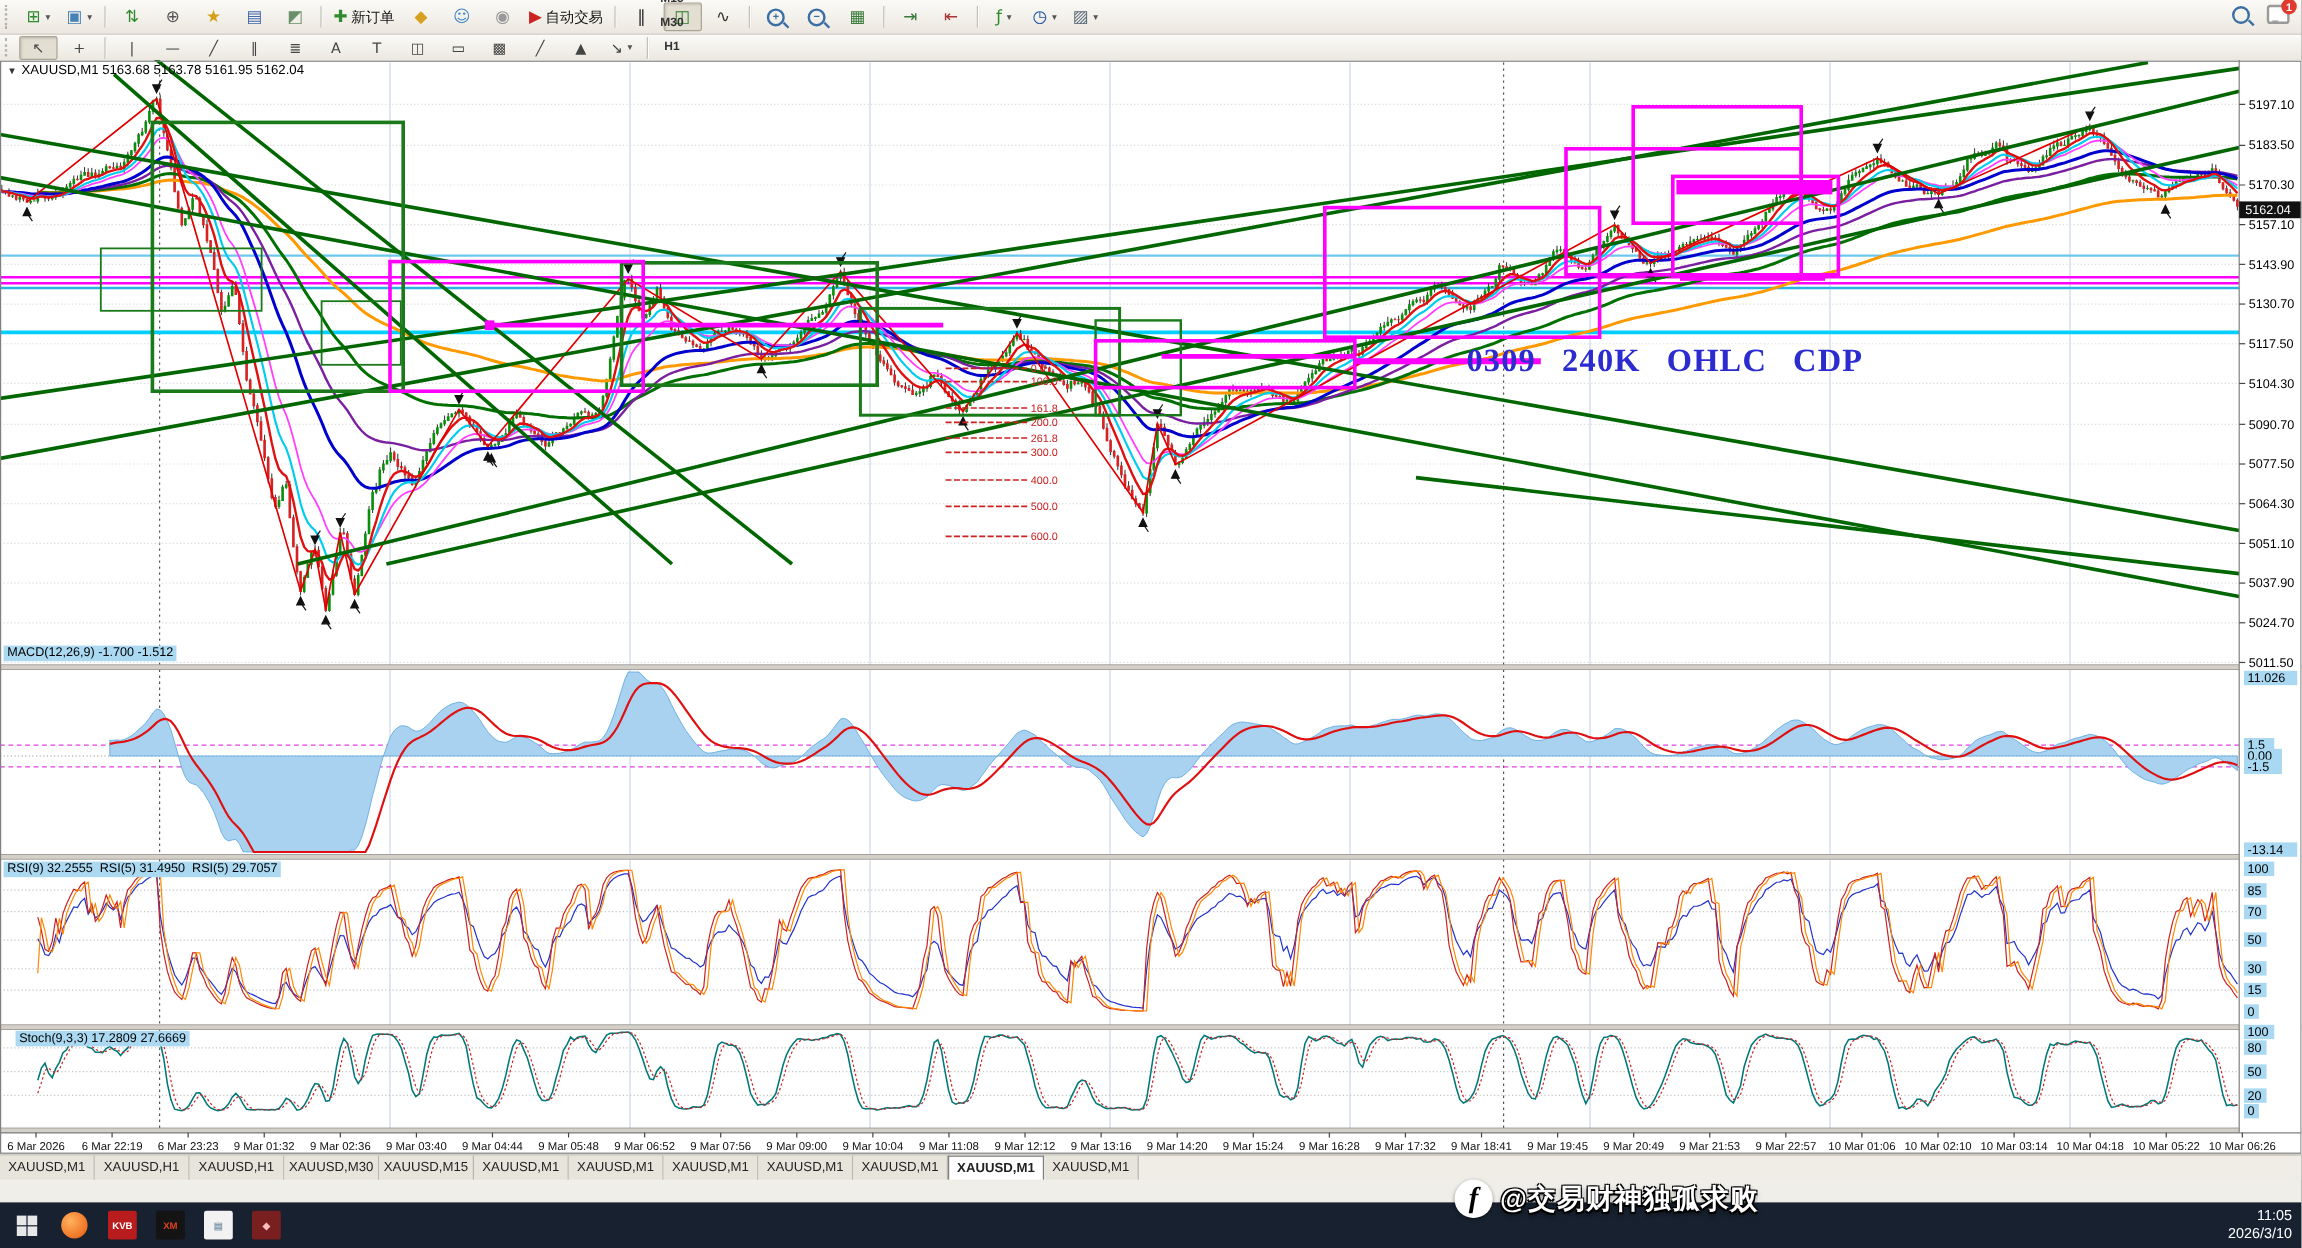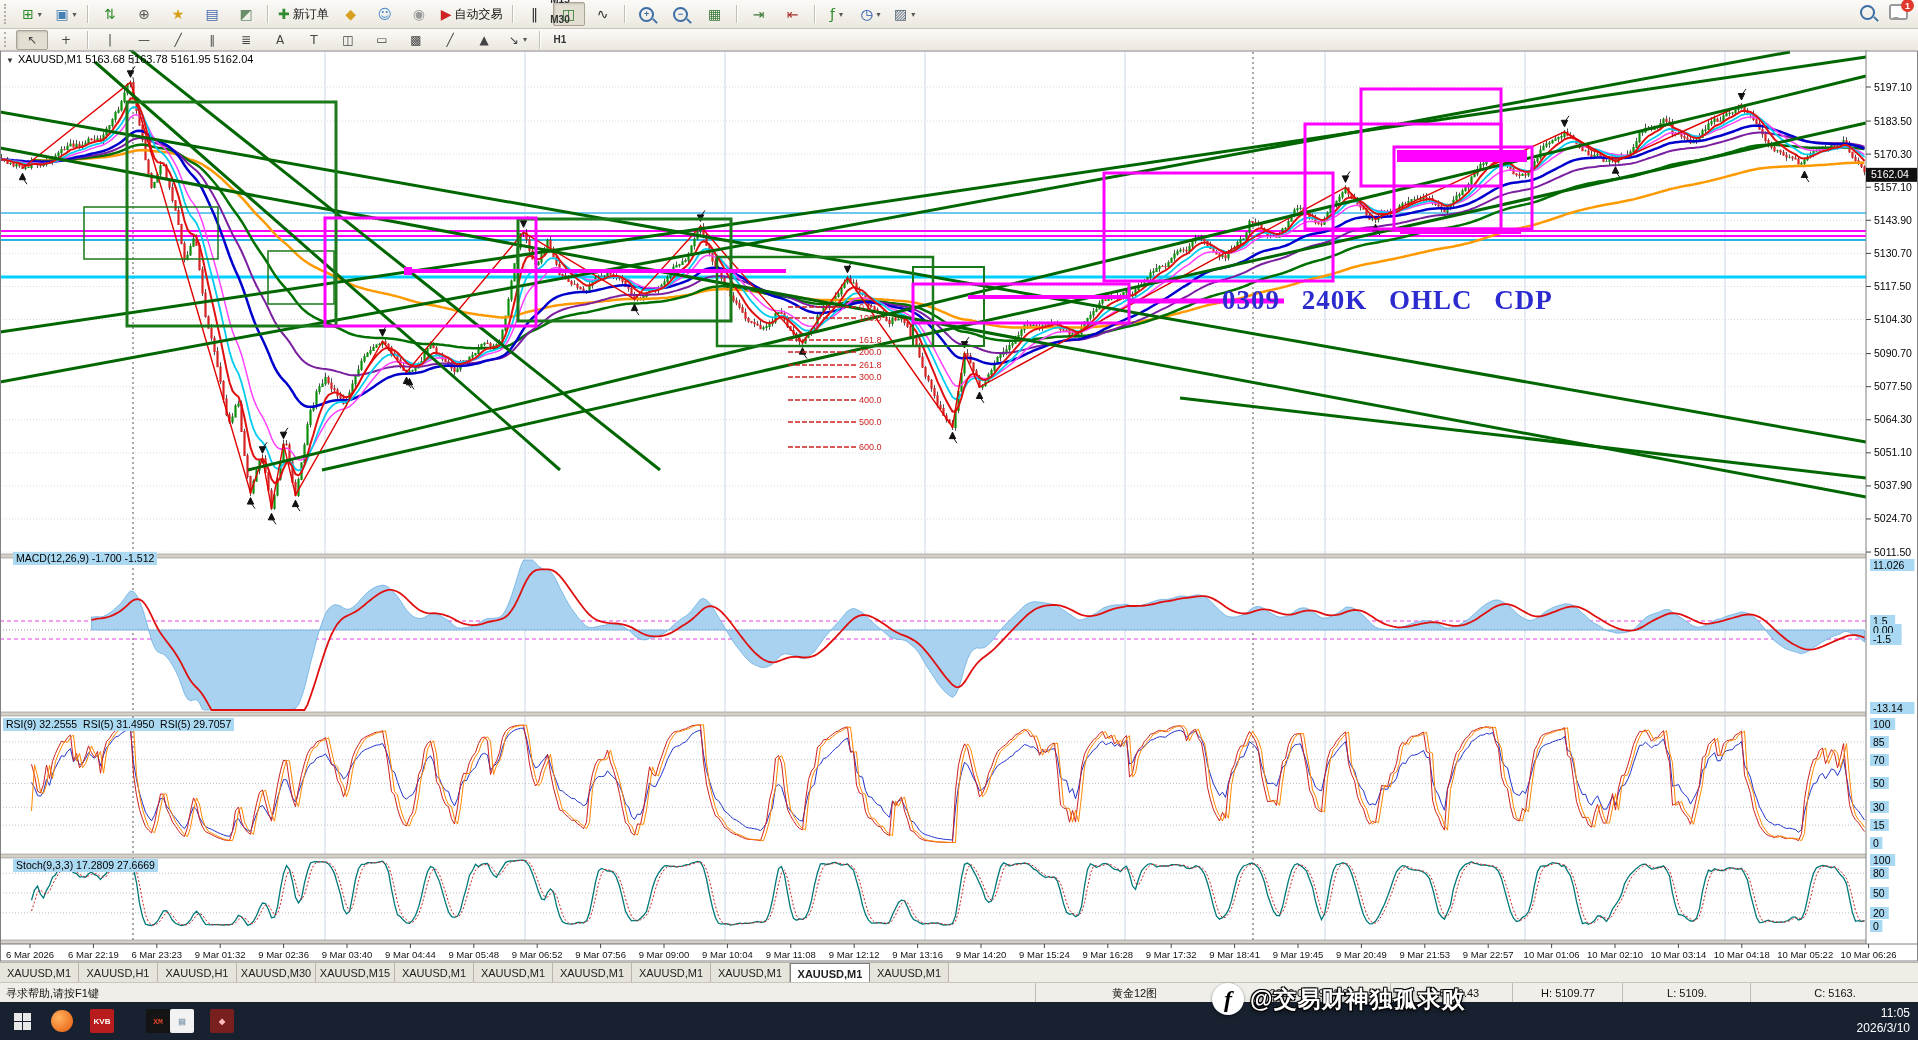--- a/index.html
+++ b/index.html
@@ -540,70 +540,61 @@
           <line x1="1741.8" y1="894" x2="1741.8" y2="898" stroke="#444" stroke-width="1"></line>
           <text x="1741.8" y="908" font-size="9.5" font-family="Liberation Sans, sans-serif" fill="#111" text-anchor="middle">10 Mar 04:18</text>
           <line x1="1805.2" y1="894" x2="1805.2" y2="898" stroke="#444" stroke-width="1"></line>
           <text x="1805.2" y="908" font-size="9.5" font-family="Liberation Sans, sans-serif" fill="#111" text-anchor="middle">10 Mar 05:22</text>
           <line x1="1868.6" y1="894" x2="1868.6" y2="898" stroke="#444" stroke-width="1"></line>
           <text x="1868.6" y="908" font-size="9.5" font-family="Liberation Sans, sans-serif" fill="#111" text-anchor="middle">10 Mar 06:26</text>
         </g>
         <rect x="0.5" y="1" width="1917" height="910" fill="none" stroke="#808080" stroke-width="1"></rect>
       </svg>
     <div id="chart-title"><span class="tri">▼</span><span>XAUUSD,M1 5163.68 5163.78 5161.95 5162.04</span></div>
-    <div class="ind-label" style="left:3px;top:502px;margin-left:10px;">MACD(12,26,9) -1.700 -1.512</div>
+    <div class="ind-label" style="left:3px;top:488px;">MACD(12,26,9) -1.700 -1.512</div>
     <div class="ind-label" style="left:3px;top:668px;">RSI(9) 32.2555  RSI(5) 31.4950  RSI(5) 29.7057</div>
     <div class="ind-label" style="left:13px;top:809px;">Stoch(9,3,3) 17.2809 27.6669</div>
   </div>
 
   <div id="tabs-bar">
       <div class="tab">XAUUSD,M1</div>
       <div class="tab">XAUUSD,H1</div>
       <div class="tab">XAUUSD,H1</div>
       <div class="tab">XAUUSD,M30</div>
       <div class="tab">XAUUSD,M15</div>
       <div class="tab">XAUUSD,M1</div>
       <div class="tab">XAUUSD,M1</div>
       <div class="tab">XAUUSD,M1</div>
       <div class="tab">XAUUSD,M1</div>
       <div class="tab">XAUUSD,M1</div>
       <div class="tab active">XAUUSD,M1</div>
       <div class="tab">XAUUSD,M1</div>
     </div>
 
-  <div id="status-bar">
-    <div id="status-help">寻求帮助,请按F1键</div>
-  <div class="scell" style="left: 1035px; width: 197px;">黄金12图</div>
-      <div class="scell" style="left: 1232px; width: 158px;">2026.03.09 11:05</div>
-      <div class="scell" style="left: 1390px; width: 122px;">O: 5109.43</div>
-      <div class="scell" style="left: 1512px; width: 110px;">H: 5109.77</div>
-      <div class="scell" style="left: 1622px; width: 128px;">L: 5109.</div>
-      <div class="scell" style="left: 1750px; width: 168px;">C: 5163.</div>
-    </div>
 
   <div id="taskbar">
     <div id="clock">
       <div>11:05</div>
       <div>2026/3/10</div>
     </div>
   <div class="tk-icon" style="left: 8px;">
         <div class="win-logo">
           <span></span>
           <span></span>
           <span></span>
           <span></span>
         </div>
       </div>
       <div class="tk-icon" style="left: 48px;">
         <div class="tk-circle" style="background: radial-gradient(circle at 35% 35%, rgb(255, 178, 94), rgb(232, 89, 12));"></div>
       </div>
       <div class="tk-icon" style="left: 88px;">
         <div class="tk-tile" style="background: #b91c1c; color: rgb(255, 255, 255);">KVB</div>
       </div>
-      <div class="tk-icon" style="left: 144px; font-family: Liberation Mono, monospace;">
+      <div class="tk-icon" style="left: 128px;">
         <div class="tk-tile" style="background: rgb(20, 20, 20); color: rgb(221, 68, 34);">XM</div>
       </div>
       <div class="tk-icon" style="left: 168px;">
         <div class="tk-tile" style="background: rgb(242, 242, 242); color: rgb(136, 160, 176);">▤</div>
       </div>
       <div class="tk-icon" style="left: 208px;">
         <div class="tk-tile" style="background: rgb(122, 31, 31); color: rgb(255, 187, 187);">◆</div>
       </div>
     </div>
 

